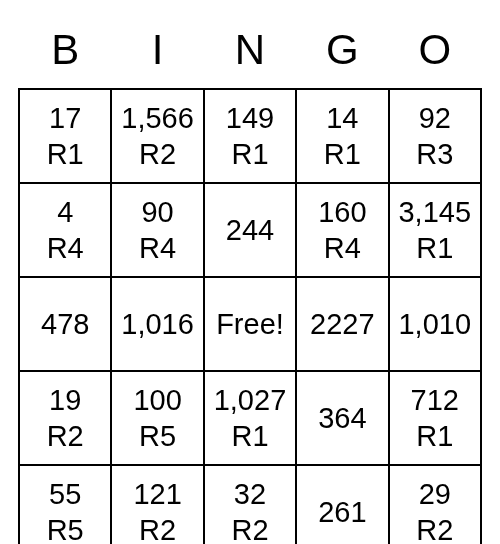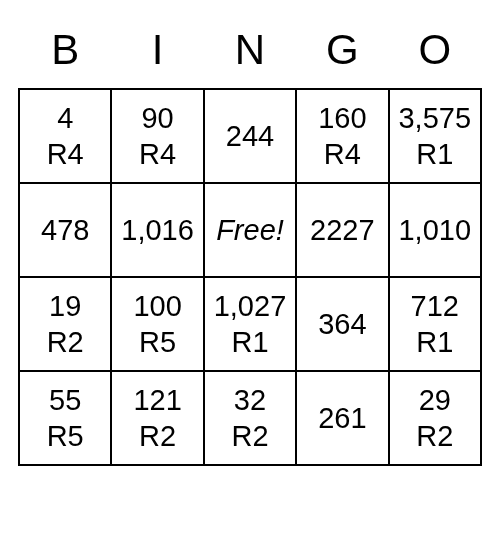--- a/index.html
+++ b/index.html
@@ -24,54 +24,76 @@
       border: 2px solid #000;
       text-align: center;
       vertical-align: middle;
       height: 94px;
       width: 20%;
       font-size: 29px;
       line-height: 1.25;
     }
     .cell-value { display: block; }
     .cell-sub { display: block; }
-    .free-cell { font-size: 29px; font-style: italic; }
+    .free-cell { font-size: 29px; }
   </style>
 </head>
 <body>
 
 <table class="bingo-card">
   <thead>
     <tr>
       <th>B</th>
       <th>I</th>
       <th>N</th>
       <th>G</th>
       <th>O</th>
     </tr>
   </thead>
   <tbody>
       <tr>
         <td>
+          <span class="cell-value">17</span>
+          <span class="cell-sub">R1</span>
+        </td>
+        <td>
+          <span class="cell-value">1,566</span>
+          <span class="cell-sub">R2</span>
+        </td>
+        <td>
+          <span class="cell-value">149</span>
+          <span class="cell-sub">R1</span>
+        </td>
+        <td>
+          <span class="cell-value">14</span>
+          <span class="cell-sub">R1</span>
+        </td>
+        <td>
+          <span class="cell-value">92</span>
+          <span class="cell-sub">R3</span>
+        </td>
+      </tr>
+      <tr>
+        <td>
           <span class="cell-value">4</span>
           <span class="cell-sub">R4</span>
         </td>
         <td>
           <span class="cell-value">90</span>
           <span class="cell-sub">R4</span>
         </td>
         <td>
           <span class="cell-value">244</span>
         </td>
         <td>
           <span class="cell-value">160</span>
           <span class="cell-sub">R4</span>
         </td>
         <td>
-          <span class="cell-value">3,575</span>
+          <span class="cell-value">3,145</span>
           <span class="cell-sub">R1</span>
         </td>
       </tr>
       <tr>
         <td>
           <span class="cell-value">478</span>
         </td>
         <td>
           <span class="cell-value">1,016</span>
         </td>

